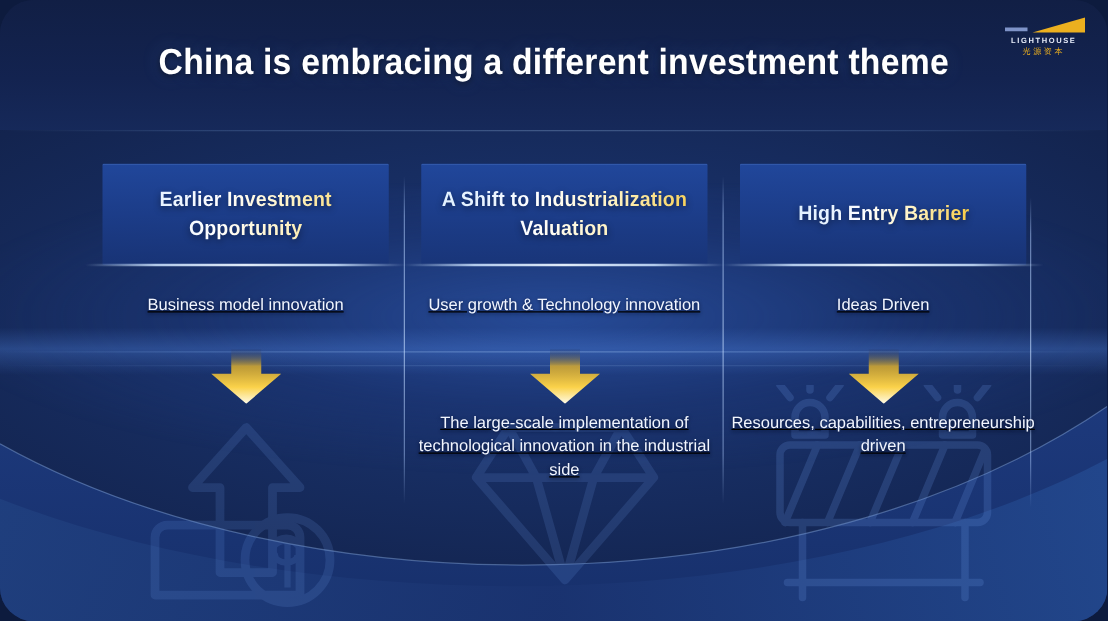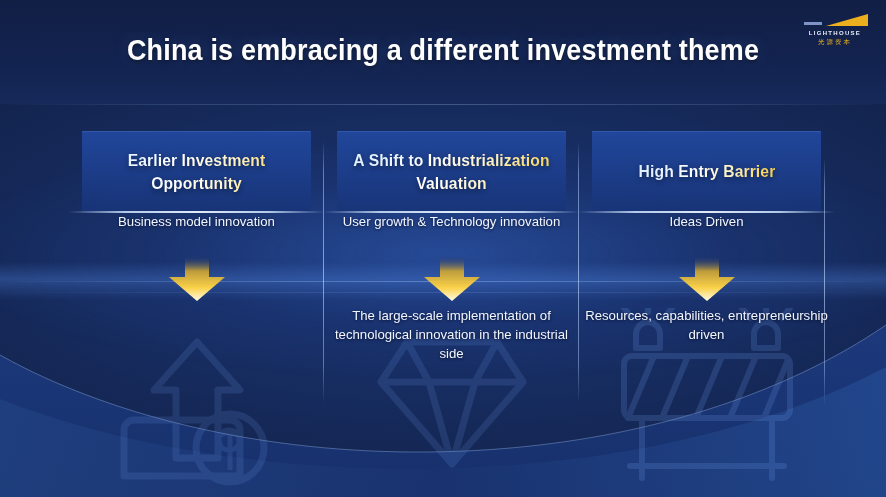--- a/index.html
+++ b/index.html
@@ -7,20 +7,21 @@
     font-family:"Liberation Sans", sans-serif;
     -webkit-font-smoothing:antialiased;
   }
   .slide{
     position:relative;
     width:886px;height:497px;
     overflow:hidden;
     background:
       radial-gradient(120% 80% at 50% 52%, #1b3573 0%, #172d61 32%, #13244f 56%, #101d42 78%, #0d1834 100%),
       #101d42;
+    border-radius: 27px;
   }
   
   .bg-top-band{
     position:absolute;left:0;top:0;width:886px;height:104px;
     background:linear-gradient(180deg,#111f45 0%,#132350 60%,#16295a 100%);
     opacity:.95;
   }
   .bg-mid-glow{
     position:absolute;left:-10%;top:150px;width:120%;height:230px;
     background:radial-gradient(60% 70% at 50% 45%, rgba(48,92,180,.55) 0%, rgba(32,62,136,.28) 45%, rgba(20,38,92,0) 78%);
@@ -101,21 +102,21 @@
     filter:drop-shadow(0 2px 3px rgba(0,0,0,.45));
     transform:scaleX(.95);
   }
   
   .wm{
     position:absolute;left:50%;top:96px;transform:translateX(-50%);
     opacity:.16;pointer-events:none;
   }
   .wm.c3w{opacity:.20;}
   
-  .body-wrap{position:relative;}
+  .body-wrap{position:relative;padding-top:22px;text-decoration:underline;}
   .txt{
     position:relative;
     text-align:center;color:#f2f6ff;
     font-size:13.2px;line-height:19px;
     text-shadow:0 1px 3px rgba(0,10,35,.75);
   }
   .txt.top{min-height:38px;}
   .arrow{
     position:relative;
     width:253px;height:46px;margin:6px 0 4px;

